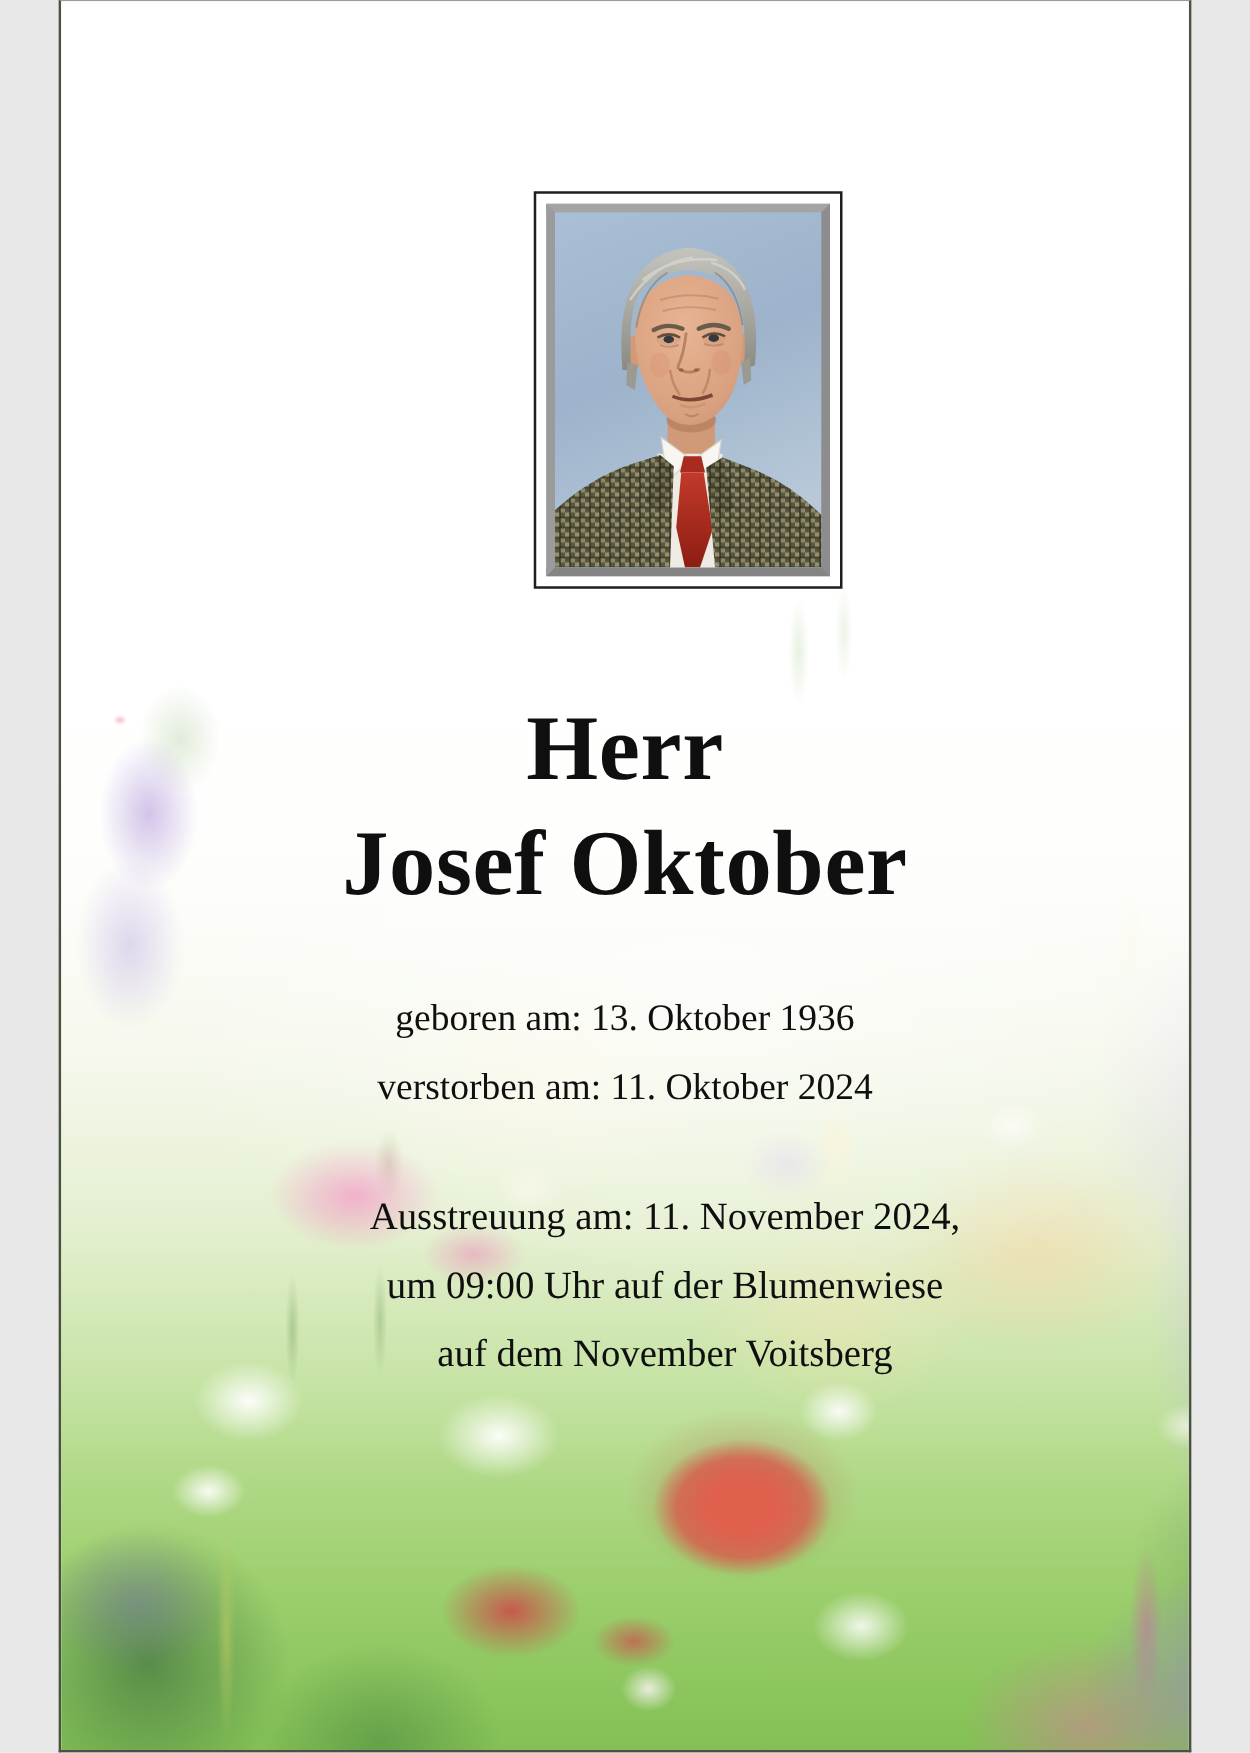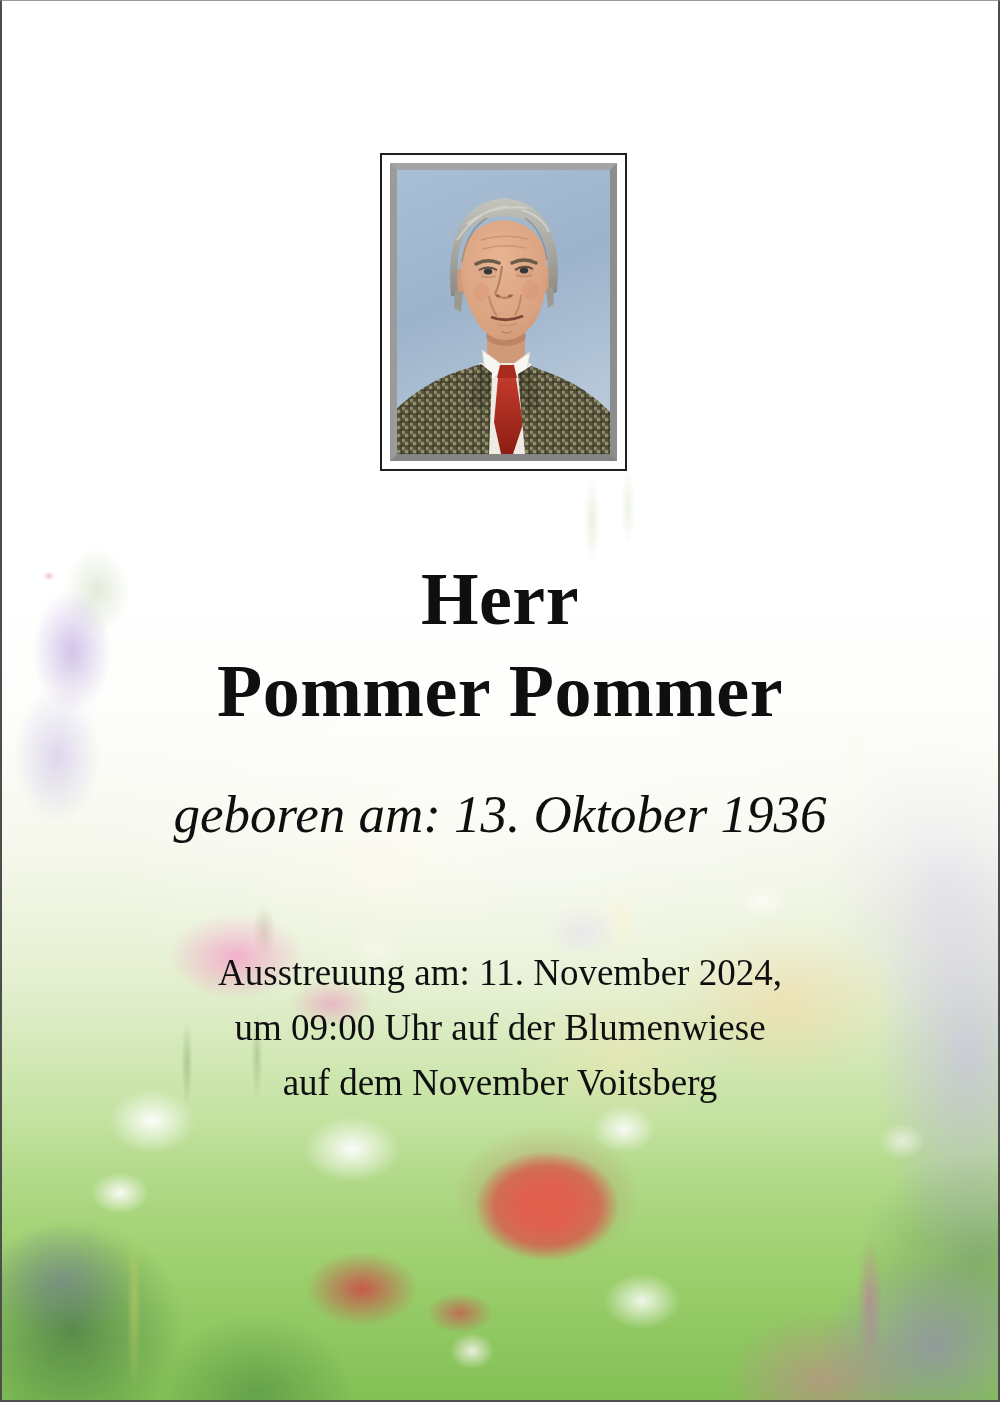--- a/index.html
+++ b/index.html
@@ -1,18 +1,18 @@
 <!DOCTYPE html>
 <html><head>
 <meta charset="utf-8">
 <style>
   html,body{margin:0;padding:0;background:#e8e8e8;}
   .card{
     position:relative;
-    width:1000px;height:1402px;
+    width:906px;height:1402px;
     margin:0 auto;
     box-sizing:border-box;
     background:#84cc16;
     border:2px solid #4d4d4d;
     border-top:1px solid #9a9a9a;
     overflow:hidden;
     font-family:"Liberation Serif","DejaVu Serif",serif;
   }
   
   .meadow{
@@ -91,22 +91,22 @@
     width:100%;height:100%;
     box-sizing:border-box;
     border:7px solid;
     border-color:#a4a4a4 #8d8d8d #848484 #9b9b9b;
     background:#a9c0d6;
   }
   .photo-mat svg{display:block;width:100%;height:100%;}
   
   .txt{position:absolute;left:0;width:100%;text-align:center;color:#0f0f0f;}
   .name-block{top:552px;font-size:74px;font-weight:700;line-height:92px;letter-spacing:.5px;}
-  .dates-block{top:786px;font-size:53px;line-height:55px;font-style:italic;}
-  .event-block{top:944px;font-size:37px;line-height:55px;}
+  .dates-block{top:786px;font-size:30px;line-height:55px;}
+  .event-block{top:944px;font-size:31px;line-height:55px;margin-left:32px;}
 </style>
 </head>
 <body>
 
 <div class="card">
 
   <div class="meadow"></div>
   <div class="veil"></div>
 
   <div class="photo-frame">
@@ -189,25 +189,26 @@
         <path d="M 100 154 Q 109 158 120 153" stroke="rgba(200,140,110,.6)" stroke-width="2" fill="none"></path>
         <path d="M 104 161 Q 109 165 115 161" stroke="rgba(150,95,70,.4)" stroke-width="1.5" fill="none"></path>
         <ellipse cx="84" cy="122" rx="8" ry="10" fill="rgba(210,120,90,.16)"></ellipse>
         <ellipse cx="133" cy="120" rx="8" ry="10" fill="rgba(210,120,90,.16)"></ellipse>
       </svg>
     </div>
   </div>
 
   <div class="txt name-block">
     <div>Herr</div>
-    <div>Pommer Pommer</div>
+    <div>Josef Oktober</div>
   </div>
 
   <div class="txt dates-block">
     <div>geboren am: 13. Oktober 1936</div>
+    <div>verstorben am: 11. Oktober 2024</div>
   </div>
 
   <div class="txt event-block">
     <div>Ausstreuung am: 11. November 2024,</div>
     <div>um 09:00 Uhr auf der Blumenwiese</div>
     <div>auf dem November Voitsberg</div>
   </div>
 
 </div>
 

